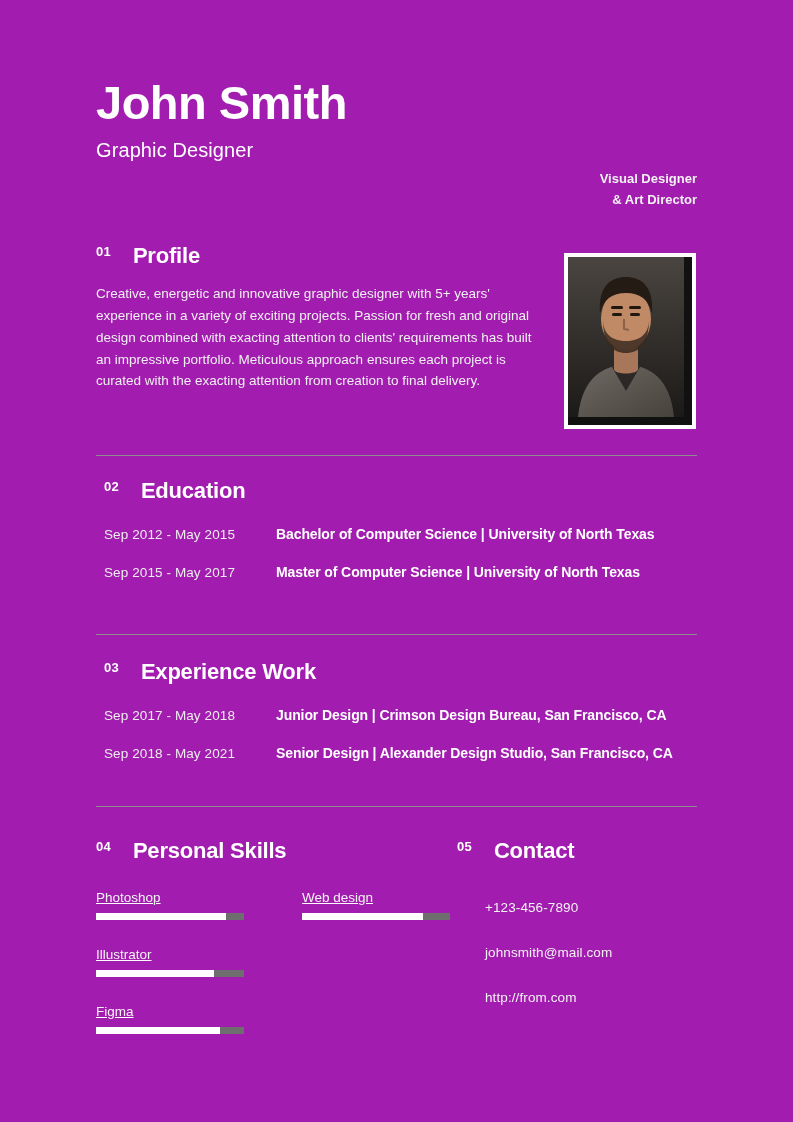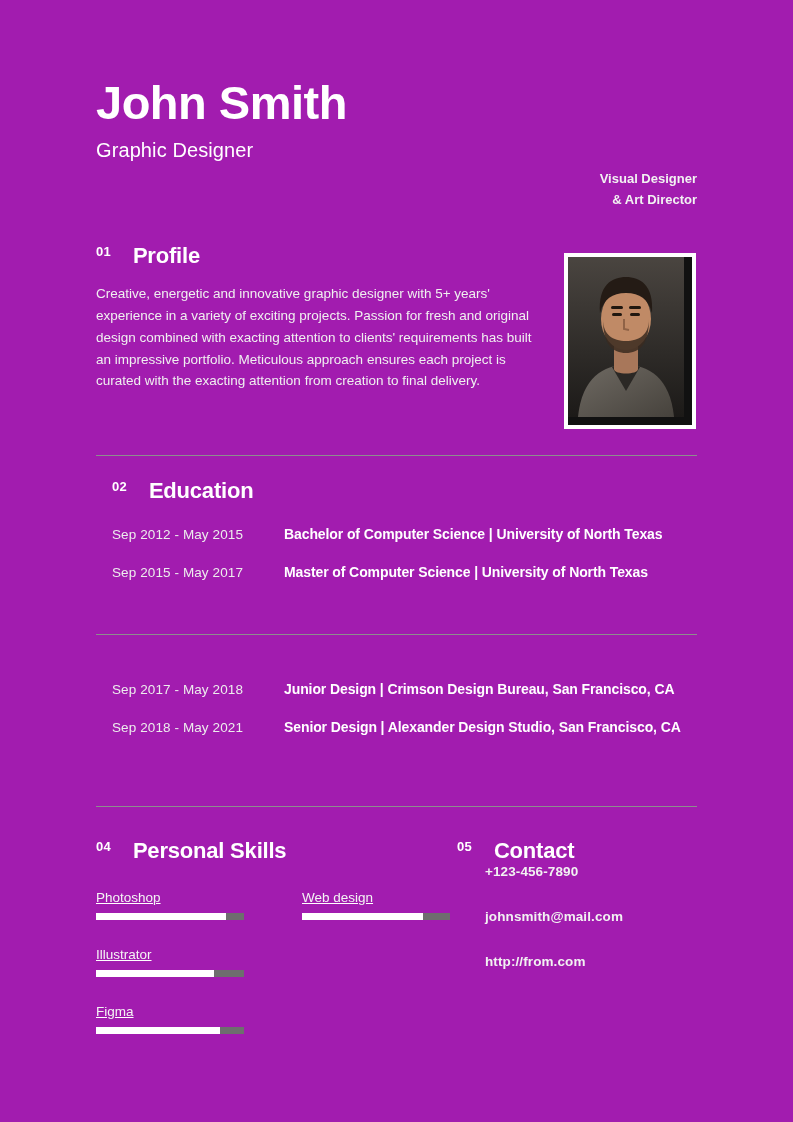--- a/index.html
+++ b/index.html
@@ -109,21 +109,21 @@
   
   .rule {
     position: absolute;
     left: 0;
     right: 0;
     height: 1px;
     background: #8d8d8d;
   }
 
   
-  .block { position: absolute; left: 16px; right: 0; }
+  .block { position: absolute; left: 8px; right: 0; }
   .entry {
     display: flex;
     align-items: flex-end;
     margin-top: 22px;
   }
   .entry .date {
     width: 172px;
     flex: 0 0 172px;
     font-size: 13.5px;
     color: #ededed;
@@ -164,21 +164,21 @@
   }
 
   
   .contact {
     position: absolute;
     right: 8px;
     top: 838px;
     width: 232px;
   }
   .contact .section-head { justify-content: flex-start; }
-  .contact-list { padding-left: 28px; font-weight: bold; }
+  .contact-list { margin-top: 36px; padding-left: 28px; }
   .contact-item {
     font-size: 13.5px;
     margin-bottom: 30px;
     color: #f2f2f2;
     letter-spacing: 0.1px;
   }
 </style>
 </head>
 <body>
 
@@ -249,20 +249,24 @@
       </div>
       <div class="entry">
         <span class="date">Sep 2015 - May 2017</span>
         <span class="detail">Master of Computer Science | University of North Texas</span>
       </div>
     </div>
 
     <div class="rule" style="top:634px"></div>
 
     <div class="block" style="top:659px">
+      <div class="section-head">
+        <span class="sec-num">03</span>
+        <span class="sec-title">Experience Work</span>
+      </div>
       <div class="entry">
         <span class="date">Sep 2017 - May 2018</span>
         <span class="detail">Junior Design | Crimson Design Bureau, San Francisco, CA</span>
       </div>
       <div class="entry">
         <span class="date">Sep 2018 - May 2021</span>
         <span class="detail">Senior Design | Alexander Design Studio, San Francisco, CA</span>
       </div>
     </div>
 

